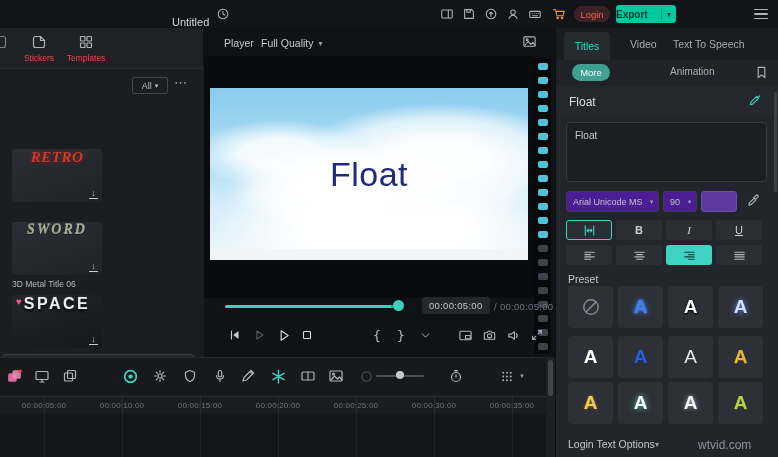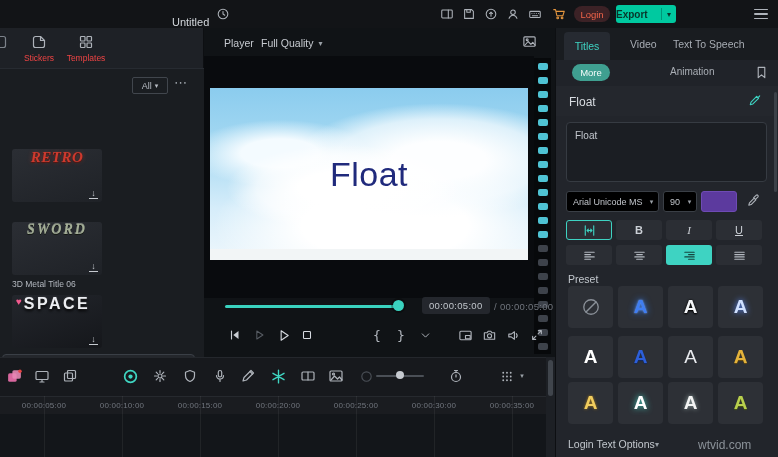--- a/index.html
+++ b/index.html
@@ -68,21 +68,21 @@
 
   
   .rightpanel { position:absolute; left:555px; top:28px; width:223px; height:429px; background:#22252b; border-left:1px solid #0d0f12; }
   .rp-tabs { position:absolute; left:0; top:0; width:223px; height:32px; background:#191c20; }
   .rp-tab-active { position:absolute; left:8px; top:4px; width:46px; height:28px; background:#262a31; border-radius:4px 4px 0 0; display:flex; align-items:center; justify-content:center; font-size:10.5px; color:#3ed3c2; }
   .rp-tab { position:absolute; top:10px; font-size:10.5px; color:#a7acb3; }
   .rp-subtabs { position:absolute; left:0; top:32px; width:223px; height:26px; background:#202329; }
   .basic-pill { position:absolute; left:16px; top:4px; width:38px; height:17px; border-radius:9px; background:#3f9f90; color:#f2fbf9; font-size:9.5px; display:flex; align-items:center; justify-content:center; }
   .rp-section { position:absolute; left:0; top:58px; width:223px; height:30px; background:#24272d; }
   .rp-textarea { position:absolute; left:10px; top:94px; width:201px; height:60px; background:#1b1e23; border:1px solid #363b42; border-radius:4px; color:#c3c8ce; font-size:10px; padding:7px 8px; font-family:inherit; resize:none; outline:none; }
-  .selbox { position:absolute; top:163px; height:21px; background:#000000; border:1px solid #3a3f46; border-radius:3px; display:flex; align-items:center; font-size:9px; color:#c0c4ca; }
+  .selbox { position:absolute; top:163px; height:21px; background:#4c1d95; border:1px solid #3a3f46; border-radius:3px; display:flex; align-items:center; font-size:9px; color:#c0c4ca; }
   .selbox .txt { flex:1; padding-left:6px; white-space:nowrap; overflow:hidden; }
   .selbox .chev { width:13px; font-size:7px; color:#9aa0a7; text-align:center; }
   .swatch { position:absolute; left:145px; top:163px; width:36px; height:21px; background:#5c3a9e; border:1px solid #6e4bb4; border-radius:3px; }
   .fbtn { position:absolute; width:46px; height:20px; background:#2b2e34; border-radius:3px; display:flex; align-items:center; justify-content:center; font-size:11px; color:#ccd0d6; }
   .fbtn.active1 { border:1px solid #3ed3c2; }
   .fbtn.active2 { background:#3ed3c2; }
   .pcell { position:absolute; width:45px; height:42px; background:#2d3036; border-radius:4px; display:flex; align-items:center; justify-content:center; font-weight:bold; font-size:19px; }
   .pA1 { color:#3f7df2; text-shadow:0 0 7px #2e7bff, 0 0 2px #9cc0ff; }
   .pA2 { color:#f4f6f8; text-shadow:0 0 2px #000, 0 1px 2px #000; }
   .pA3 { color:#cfe0ff; text-shadow:0 0 6px #5d8dff; }

